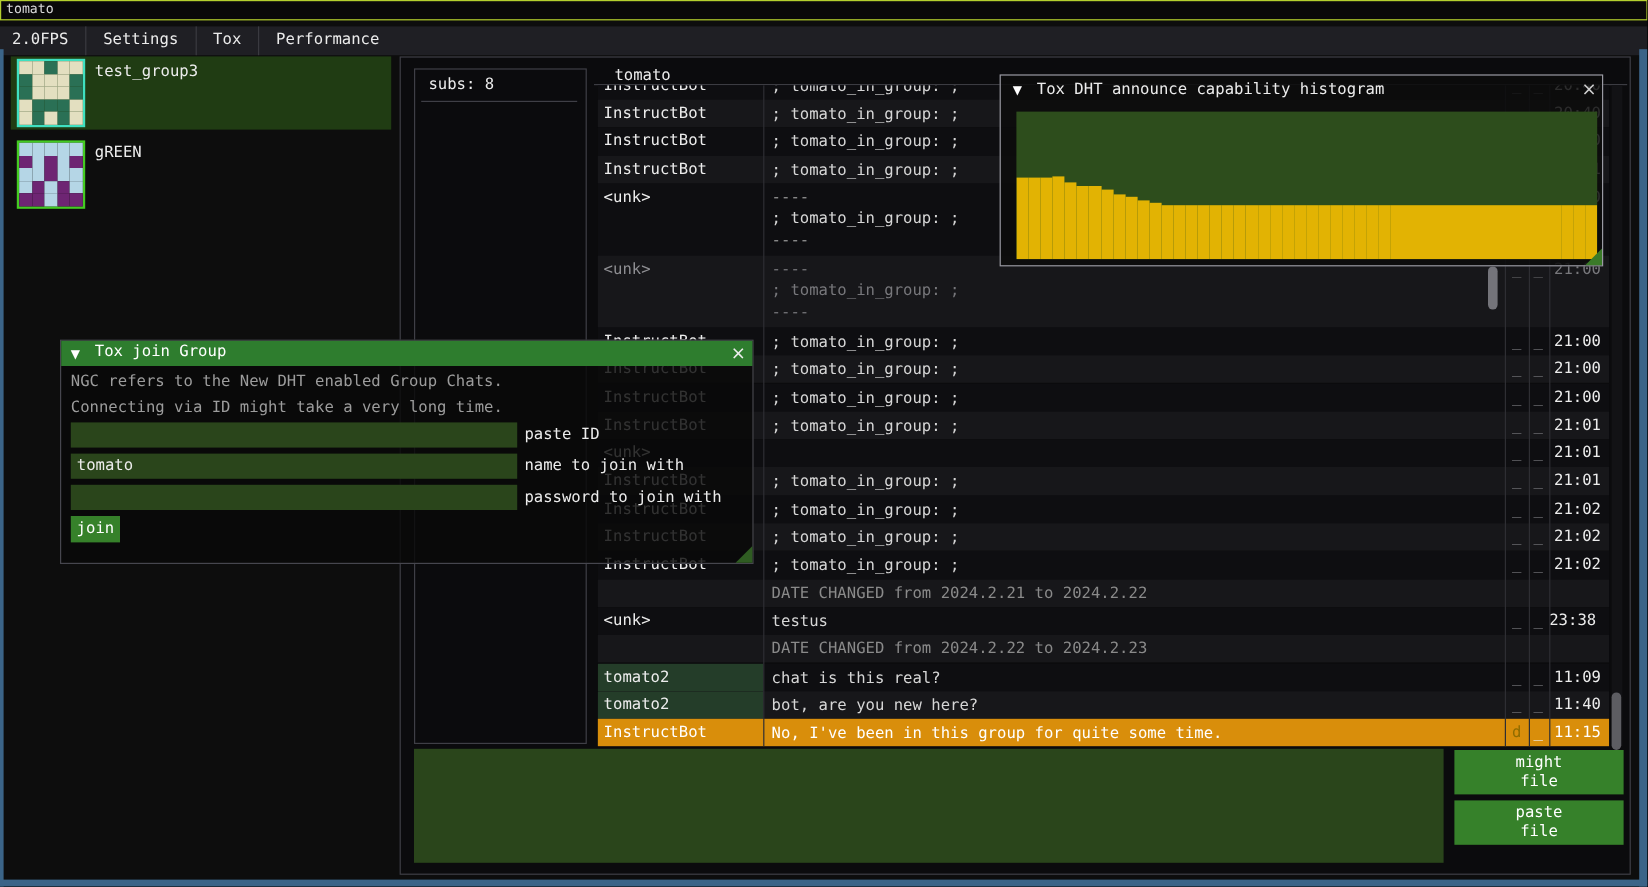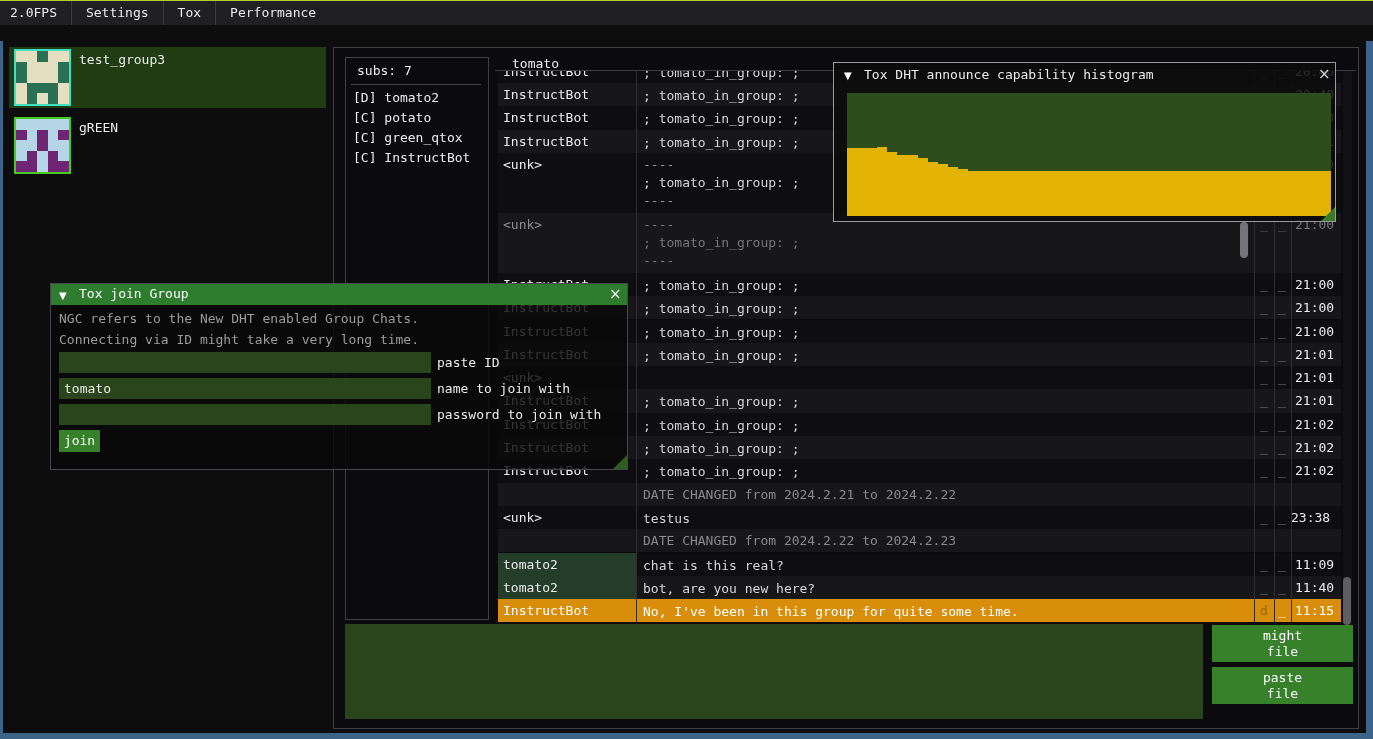--- a/index.html
+++ b/index.html
@@ -2,21 +2,21 @@
 <html><head>
 <meta charset="utf-8">
 <style>
   html,body{margin:0;padding:0;background:#000;}
   #screen{position:relative;width:1373px;height:739px;background:#0d0d0d;overflow:hidden;
           font-family:"DejaVu Sans Mono",monospace;font-size:13px;color:#ececec;}
   .abs{position:absolute;}
   
   .titlebar{left:0;top:0;width:1373px;height:17px;background:#090909;border:1px solid #b4d02e;
             box-sizing:border-box;font-size:11px;line-height:14px;padding-left:4px;color:#d9d9d9;}
-  .menubar{left:0;top:1px;width:1373px;height:24px;background:#1f1f24;display:flex;align-items:flex-end;}
+  .menubar{left:0;top:22px;width:1373px;height:24px;background:#1f1f24;display:flex;align-items:flex-end;}
   .menu-item{padding:0 14px;line-height:24px;color:#ebebeb;}
   .menu-sep{width:1px;height:24px;background:#3a3a40;}
   
   .edge{background:#3b6488;}
   
   .group-row{left:9px;width:317px;height:61px;}
   .avatar{width:53px;height:53px;display:grid;grid-template-columns:repeat(5,1fr);grid-template-rows:repeat(5,1fr);}
   .avatar-frame{position:absolute;left:5px;top:2px;border-width:2px;border-style:solid;}
   .group-label{position:absolute;left:70px;top:5px;color:#ececec;}
   
@@ -143,28 +143,22 @@
             <div style="background: rgb(110, 37, 115);"></div>
           </div>
         </div>
         <div class="group-label">gREEN</div>
       </div>
     </div>
 
   <div class="abs mainwin">
 
     <div class="abs subspanel">
-      <div class="subs-title">subs: 7</div>
+      <div class="subs-title">subs: 8</div>
       <div class="subs-sep"></div>
-      <div class="subs-list">
-          <div>[D] tomato2</div>
-          <div>[C] potato</div>
-          <div>[C] green_qtox</div>
-          <div>[C] InstructBot</div>
-        </div>
     </div>
 
     <div class="abs tab-label">tomato</div>
     <div class="abs tab-line"></div>
 
     <div class="abs chat-table">
         <div class="row" style="top: 0px; height: 12px; background: rgb(14, 14, 17);">
           <div class="cell" style="left: 0px; width: 133px; height: 100%; padding-left: 5px; color: rgb(236, 236, 236); top: -11px;">InstructBot</div>
           <div class="cell" style="left: 138px; width: 611px; padding-left: 7px; padding-top: 4px; top: -11px;"><div class="msgline" style="color: rgb(214, 214, 214);">; tomato_in_group: ;</div></div>
           <div class="cell" style="left: 756px; width: 20px; padding-left: 6px; color: rgb(122, 122, 126); top: -11px;">_</div>

